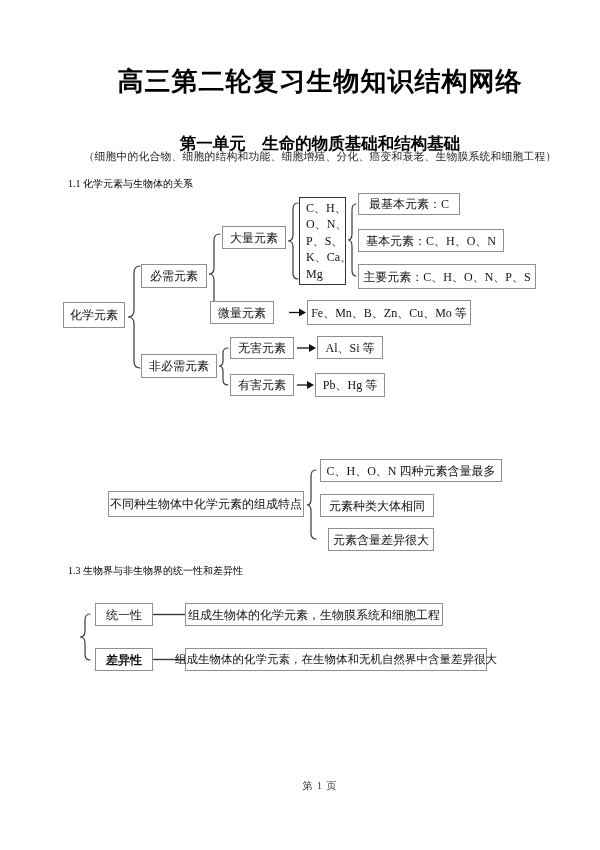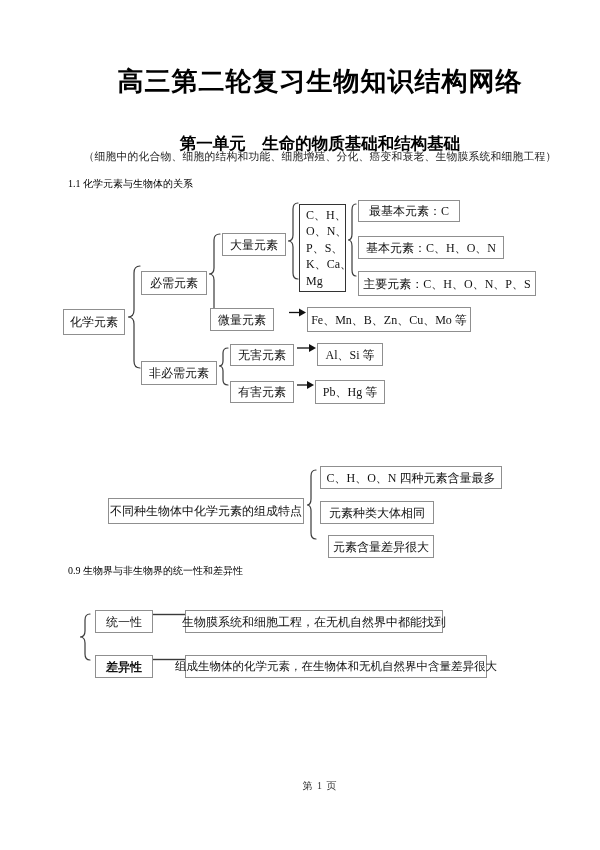--- a/index.html
+++ b/index.html
@@ -22,21 +22,21 @@
   }
   .h3{
     position:absolute;font-size:10px;color:#000;white-space:nowrap;
   }
   .h11{left:68px;top:177px;}
   .h12{left:68px;top:422px;}
   .h13{left:68px;top:564px;}
   .box{
     position:absolute;box-sizing:border-box;background:#fff;
     border:1px solid #8f8f8f;display:flex;align-items:center;justify-content:center;
-    font-size:12px;color:#111;white-space:nowrap;line-height:1;margin-top:7px;
+    font-size:12px;color:#111;white-space:nowrap;line-height:1;
   }
   .elems{
     flex-direction:column;align-items:flex-start;justify-content:center;
     padding-left:6px;border:1.5px solid #333;line-height:16.5px;
   }
   .elems .ln{display:block;}
   .small{font-size:11.5px;}
   .connectors{position:absolute;left:0;top:0;}
   .footer{
     position:absolute;left:0;right:0;top:779px;text-align:center;
@@ -103,21 +103,21 @@
   <div class="box" style="left:230px;top:374px;width:64px;height:22px;">有害元素</div>
   <div class="box" style="left:317px;top:336px;width:66px;height:23px;">Al、Si 等</div>
   <div class="box" style="left:315px;top:373px;width:70px;height:24px;">Pb、Hg 等</div>
 
 
   <div class="box" style="left:108px;top:491px;width:196px;height:26px;">不同种生物体中化学元素的组成特点</div>
   <div class="box" style="left:320px;top:459px;width:182px;height:23px;">C、H、O、N 四种元素含量最多</div>
   <div class="box" style="left:320px;top:494px;width:114px;height:23px;">元素种类大体相同</div>
   <div class="box" style="left:328px;top:528px;width:106px;height:23px;">元素含量差异很大</div>
 
-  <div class="h3 h13">0.9 生物界与非生物界的统一性和差异性</div>
+  <div class="h3 h13">1.3 生物界与非生物界的统一性和差异性</div>
 
   <div class="box" style="left:95px;top:603px;width:58px;height:23px;">统一性</div>
-  <div class="box" style="left:185px;top:603px;width:258px;height:23px;">生物膜系统和细胞工程，在无机自然界中都能找到</div>
+  <div class="box" style="left:185px;top:603px;width:258px;height:23px;">组成生物体的化学元素，生物膜系统和细胞工程</div>
   <div class="box" style="left:95px;top:648px;width:58px;height:23px;font-weight:bold;">差异性</div>
   <div class="box small" style="left:185px;top:648px;width:302px;height:23px;">组成生物体的化学元素，在生物体和无机自然界中含量差异很大</div>
 
   <div class="footer">第 1 页</div>
 </div>
 
 </body></html>

